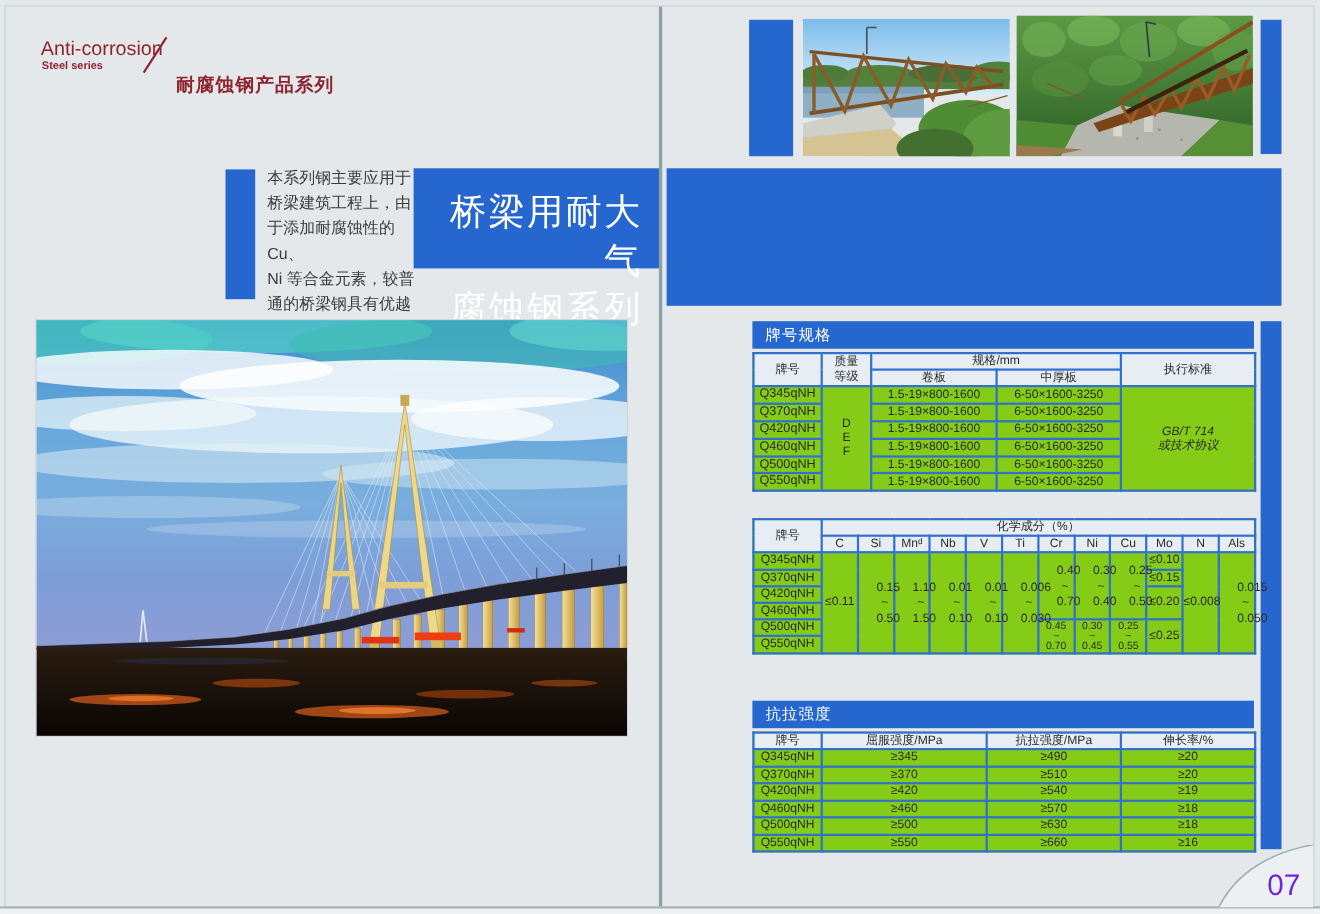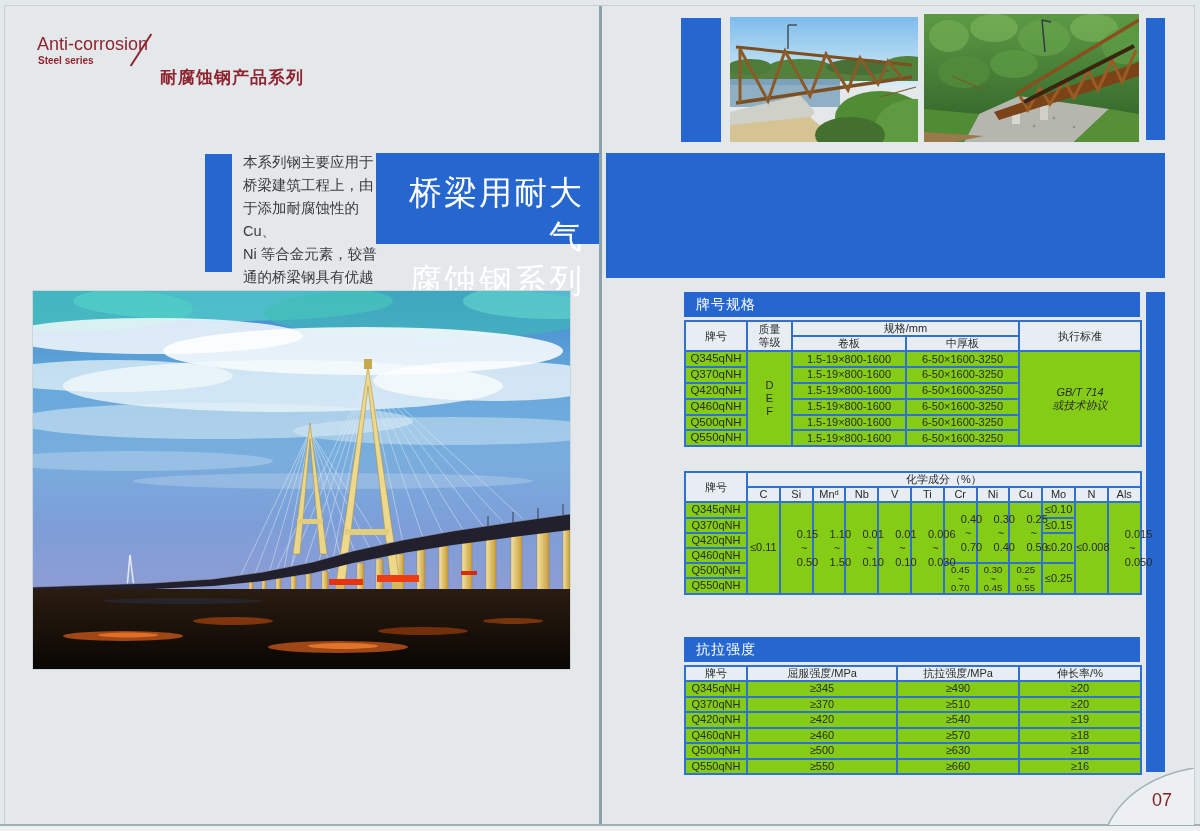--- a/index.html
+++ b/index.html
@@ -56,21 +56,21 @@
   .t-chem{height:121px;} .t-chem td{font-size:10.5px;}
   .t-chem .ml{line-height:14px;padding-left:16px;}
   .t-chem .tight{line-height:9px;font-size:9.5px;margin-left:21px;}
   .t-mech{height:110px;}
   .spread-lines{line-height:26px;}
   .std-cell{line-height:17px;font-style:italic;}
   .qhead{line-height:12px;}
 
   
   .corner{left:1108px;top:768px;width:86px;height:57px;}
-  .page-num{left:1152px;top:790px;font-size:18px;color:#7f1d1d;}
+  .page-num{left:1152px;top:790px;font-size:27px;color:#6d28d9;}
 </style>
 </head>
 <body>
 
 <div class="abs frame"></div>
 
 <div class="abs hdr-en1">Anti-corrosion</div>
 <div class="abs hdr-en2">Steel series</div>
 <div class="abs hdr-slash"></div>
 <div class="abs hdr-zh">耐腐蚀钢产品系列</div>

